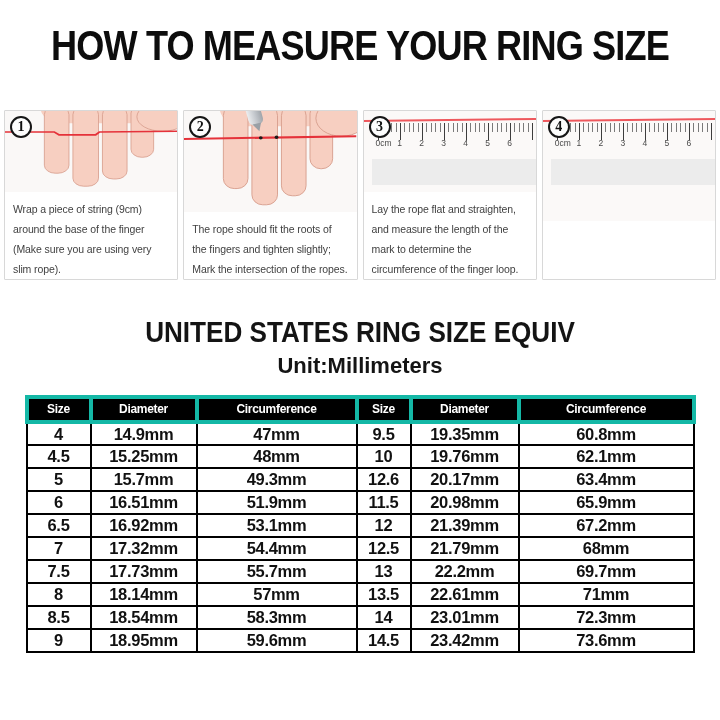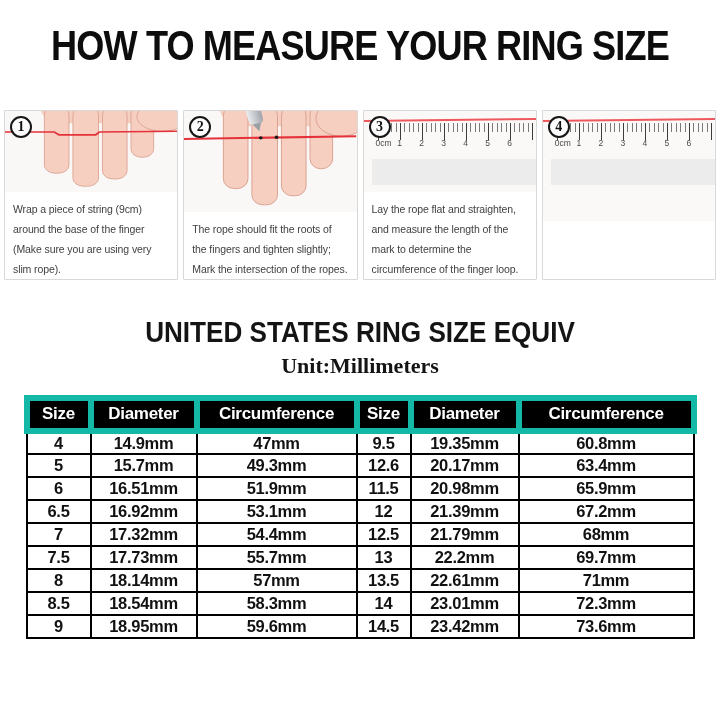--- a/index.html
+++ b/index.html
@@ -44,30 +44,30 @@
   .rlabel{ position:absolute; transform:translateX(-50%); white-space:nowrap; }
   .shadowband{ position:absolute; top:48px; left:8px; right:0; height:26px; background:#ececec; }
 
   
   .chart-heading{
     margin-top:36px; text-align:center; font-size:29px; font-weight:bold;
     color:#141414; transform:scaleX(0.9); transform-origin:center; white-space:nowrap;
     letter-spacing:0px;
   }
   .chart-subheading{
-    margin-top:4px; text-align:center; font-size:22px; font-weight:bold; color:#141414;font-family:Liberation Serif, serif;
+    margin-top:4px; text-align:center; font-size:22px; font-weight:bold; color:#141414;
   }
 
   
   .size-table{
     border-collapse:collapse; margin:16px auto 0 auto; table-layout:fixed; width:667px;
   }
   .size-table th{
-    background:#000; color:#fff; font-size:17px; font-weight:bold;
-    padding:3px 0 4px 0; border:6px solid #14b8a6; letter-spacing:-0.3px;
+    background:#000; color:#fff; font-size:12px; font-weight:bold;
+    padding:3px 0 4px 0; border:4px solid #14b8a6; letter-spacing:-0.3px;
   }
   .size-table td{
     border:2px solid #000; font-size:16.5px; font-weight:bold; text-align:center;
     height:23px; padding:0; color:#111; letter-spacing:-0.3px;
   }
 </style>
 </head>
 <body>
 
 <h1 class="main-title">HOW TO MEASURE YOUR RING SIZE</h1>
@@ -191,20 +191,28 @@
   <tbody>
       <tr>
         <td>4</td>
         <td>14.9mm</td>
         <td>47mm</td>
         <td>9.5</td>
         <td>19.35mm</td>
         <td>60.8mm</td>
       </tr>
       <tr>
+        <td>4.5</td>
+        <td>15.25mm</td>
+        <td>48mm</td>
+        <td>10</td>
+        <td>19.76mm</td>
+        <td>62.1mm</td>
+      </tr>
+      <tr>
         <td>5</td>
         <td>15.7mm</td>
         <td>49.3mm</td>
         <td>12.6</td>
         <td>20.17mm</td>
         <td>63.4mm</td>
       </tr>
       <tr>
         <td>6</td>
         <td>16.51mm</td>

